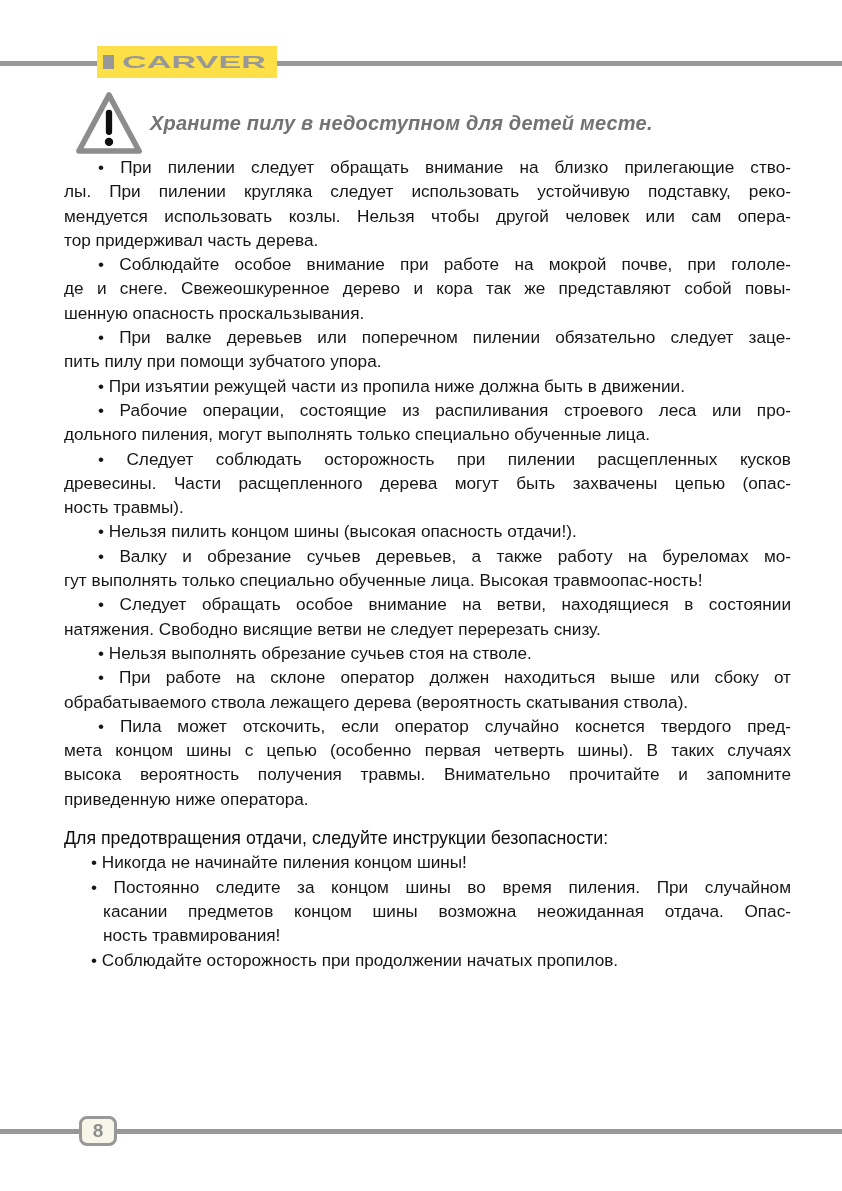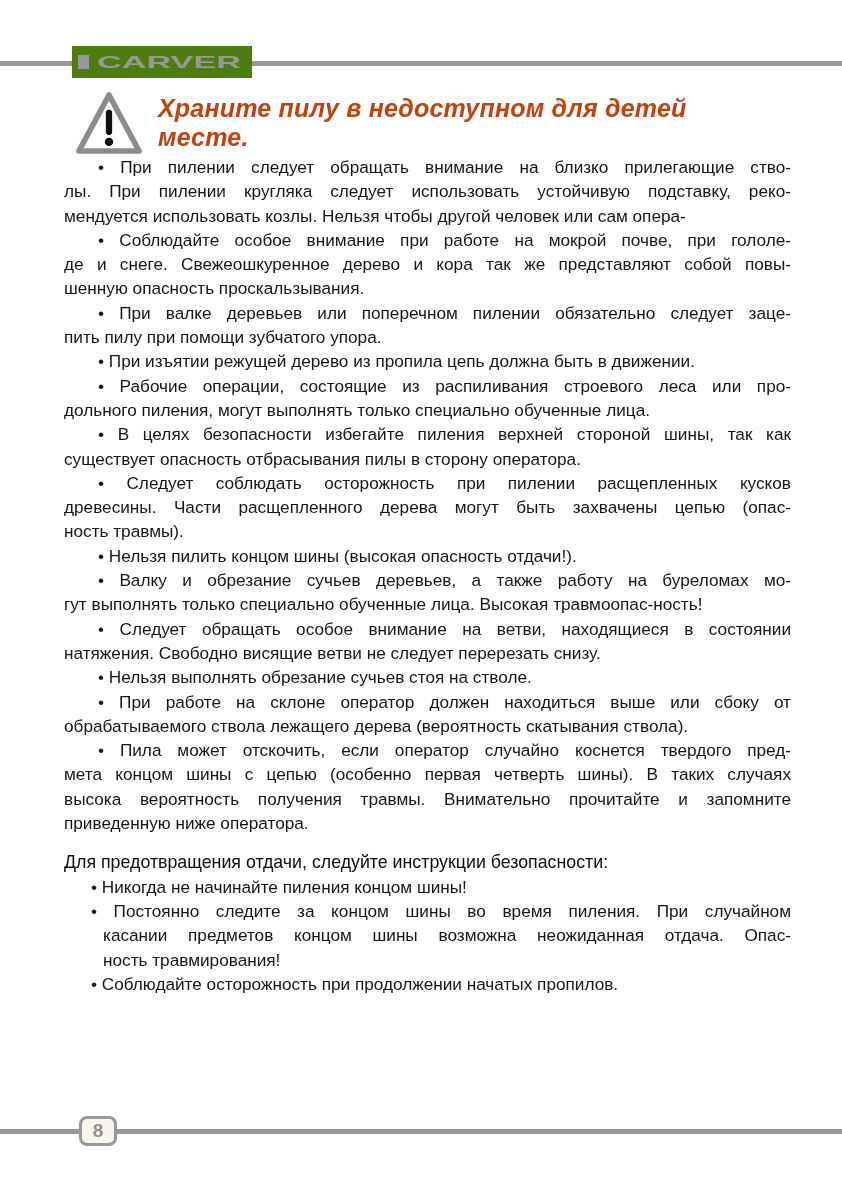--- a/index.html
+++ b/index.html
@@ -10,28 +10,28 @@
   }
   *{margin:0;padding:0;box-sizing:border-box;}
   html,body{background:#ffffff;}
   body{
     width:842px;height:1191px;position:relative;overflow:hidden;
     font-family:"Liberation Sans","DejaVu Sans",sans-serif;
     color:var(--ink);
   }
   
   .header-rule{position:absolute;left:0;top:61px;width:842px;height:5px;background:var(--accent);}
-  .logo{position:absolute;left:72px;top:46px;height:32px;background:#4d7c0f;
+  .logo{position:absolute;left:97px;top:46px;height:32px;background:#fde047;
         padding:0 8px 0 6px;display:flex;align-items:center;z-index:2;text-align:center;}
   .logo-mark{width:11px;height:14px;background:var(--accent);margin-right:7px;}
   
   .warning{position:absolute;left:74px;top:90px;width:700px;display:flex;align-items:center;}
   .warning-icon{flex:0 0 auto;}
-  .warning-text{margin-left:14px;font-size:25px;font-weight:bold;font-style:italic;
-                color:#c2410c;letter-spacing:.2px;}
+  .warning-text{margin-left:6px;font-size:20px;font-weight:bold;font-style:italic;
+                color:#737373;letter-spacing:.2px;}
   
   .content{position:absolute;left:64px;top:155px;width:727px;}
   .pline{
     font-size:17.2px;line-height:24.3px;color:var(--ink);
     text-align:justify;text-align-last:justify;
   }
   .para .pline:first-child{text-indent:34px;}
   .para .pline:last-child{text-align-last:left;}
   .kb-heading{margin-top:15px;font-size:17.8px;font-weight:normal;line-height:24.3px;color:#0d0d0d;}
   .kb-item{padding-left:39px;}
@@ -67,40 +67,37 @@
     </svg>
     <div class="warning-text">Храните пилу в недоступном для детей месте.</div>
   </div>
 
   <div class="content">
     <div id="paragraphs">
         <div class="para">
           <div class="pline">• При пилении следует обращать внимание на близко прилегающие ство-</div>
           <div class="pline">лы. При пилении кругляка следует использовать устойчивую подставку, реко-</div>
           <div class="pline">мендуется использовать козлы. Нельзя чтобы другой человек или сам опера-</div>
+          <div class="pline">тор придерживал часть дерева.</div>
         </div>
         <div class="para">
           <div class="pline">• Соблюдайте особое внимание при работе на мокрой почве, при гололе-</div>
           <div class="pline">де и снеге. Свежеошкуренное дерево и кора так же представляют собой повы-</div>
           <div class="pline">шенную опасность проскальзывания.</div>
         </div>
         <div class="para">
           <div class="pline">• При валке деревьев или поперечном пилении обязательно следует заце-</div>
           <div class="pline">пить пилу при помощи зубчатого упора.</div>
         </div>
         <div class="para">
-          <div class="pline">• При изъятии режущей дерево из пропила цепь должна быть в движении.</div>
+          <div class="pline">• При изъятии режущей части из пропила ниже должна быть в движении.</div>
         </div>
         <div class="para">
           <div class="pline">• Рабочие операции, состоящие из распиливания строевого леса или про-</div>
           <div class="pline">дольного пиления, могут выполнять только специально обученные лица.</div>
-        </div>
-        <div class="para">
-          <div class="pline">• В целях безопасности избегайте пиления верхней стороной шины, так как</div>
-          <div class="pline">существует опасность отбрасывания пилы в сторону оператора.</div>
         </div>
         <div class="para">
           <div class="pline">• Следует соблюдать осторожность при пилении расщепленных кусков</div>
           <div class="pline">древесины. Части расщепленного дерева могут быть захвачены цепью (опас-</div>
           <div class="pline">ность травмы).</div>
         </div>
         <div class="para">
           <div class="pline">• Нельзя пилить концом шины (высокая опасность отдачи!).</div>
         </div>
         <div class="para">

